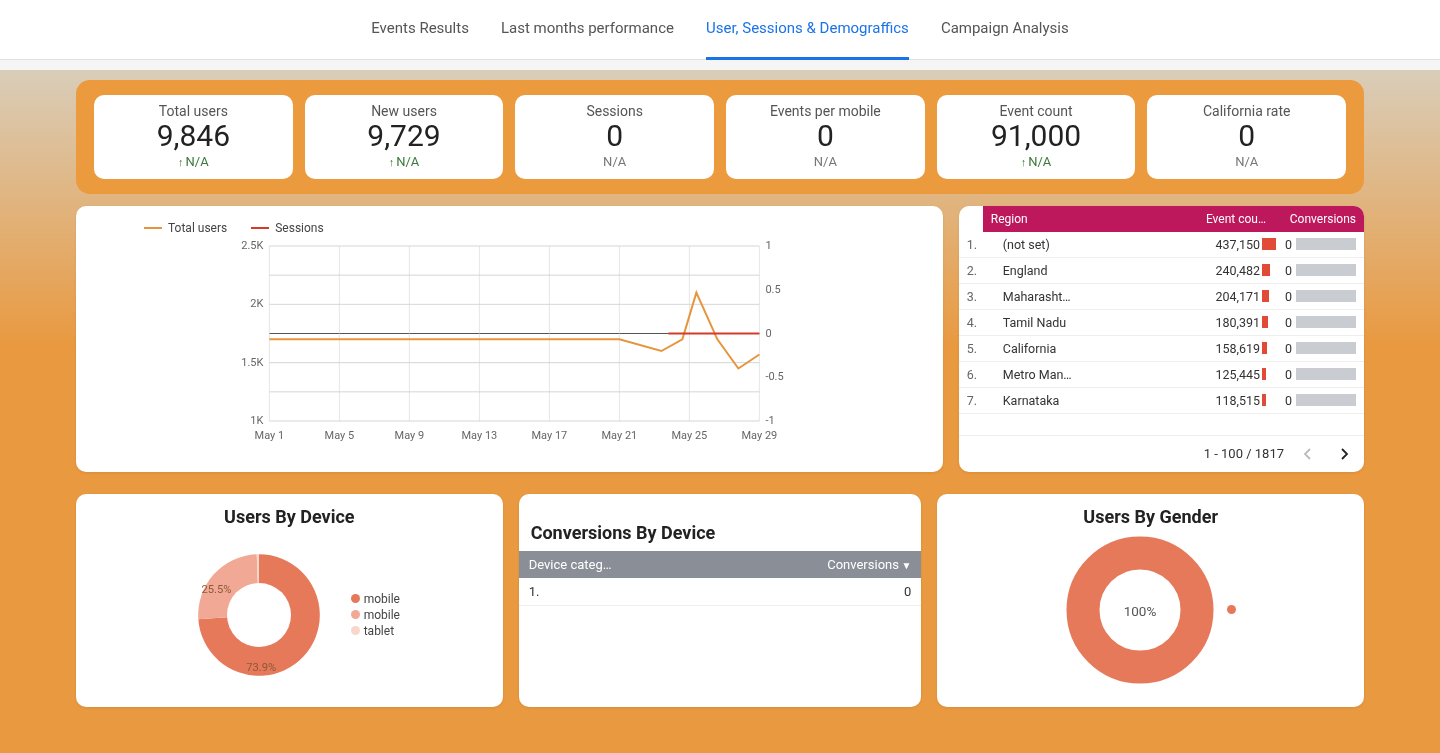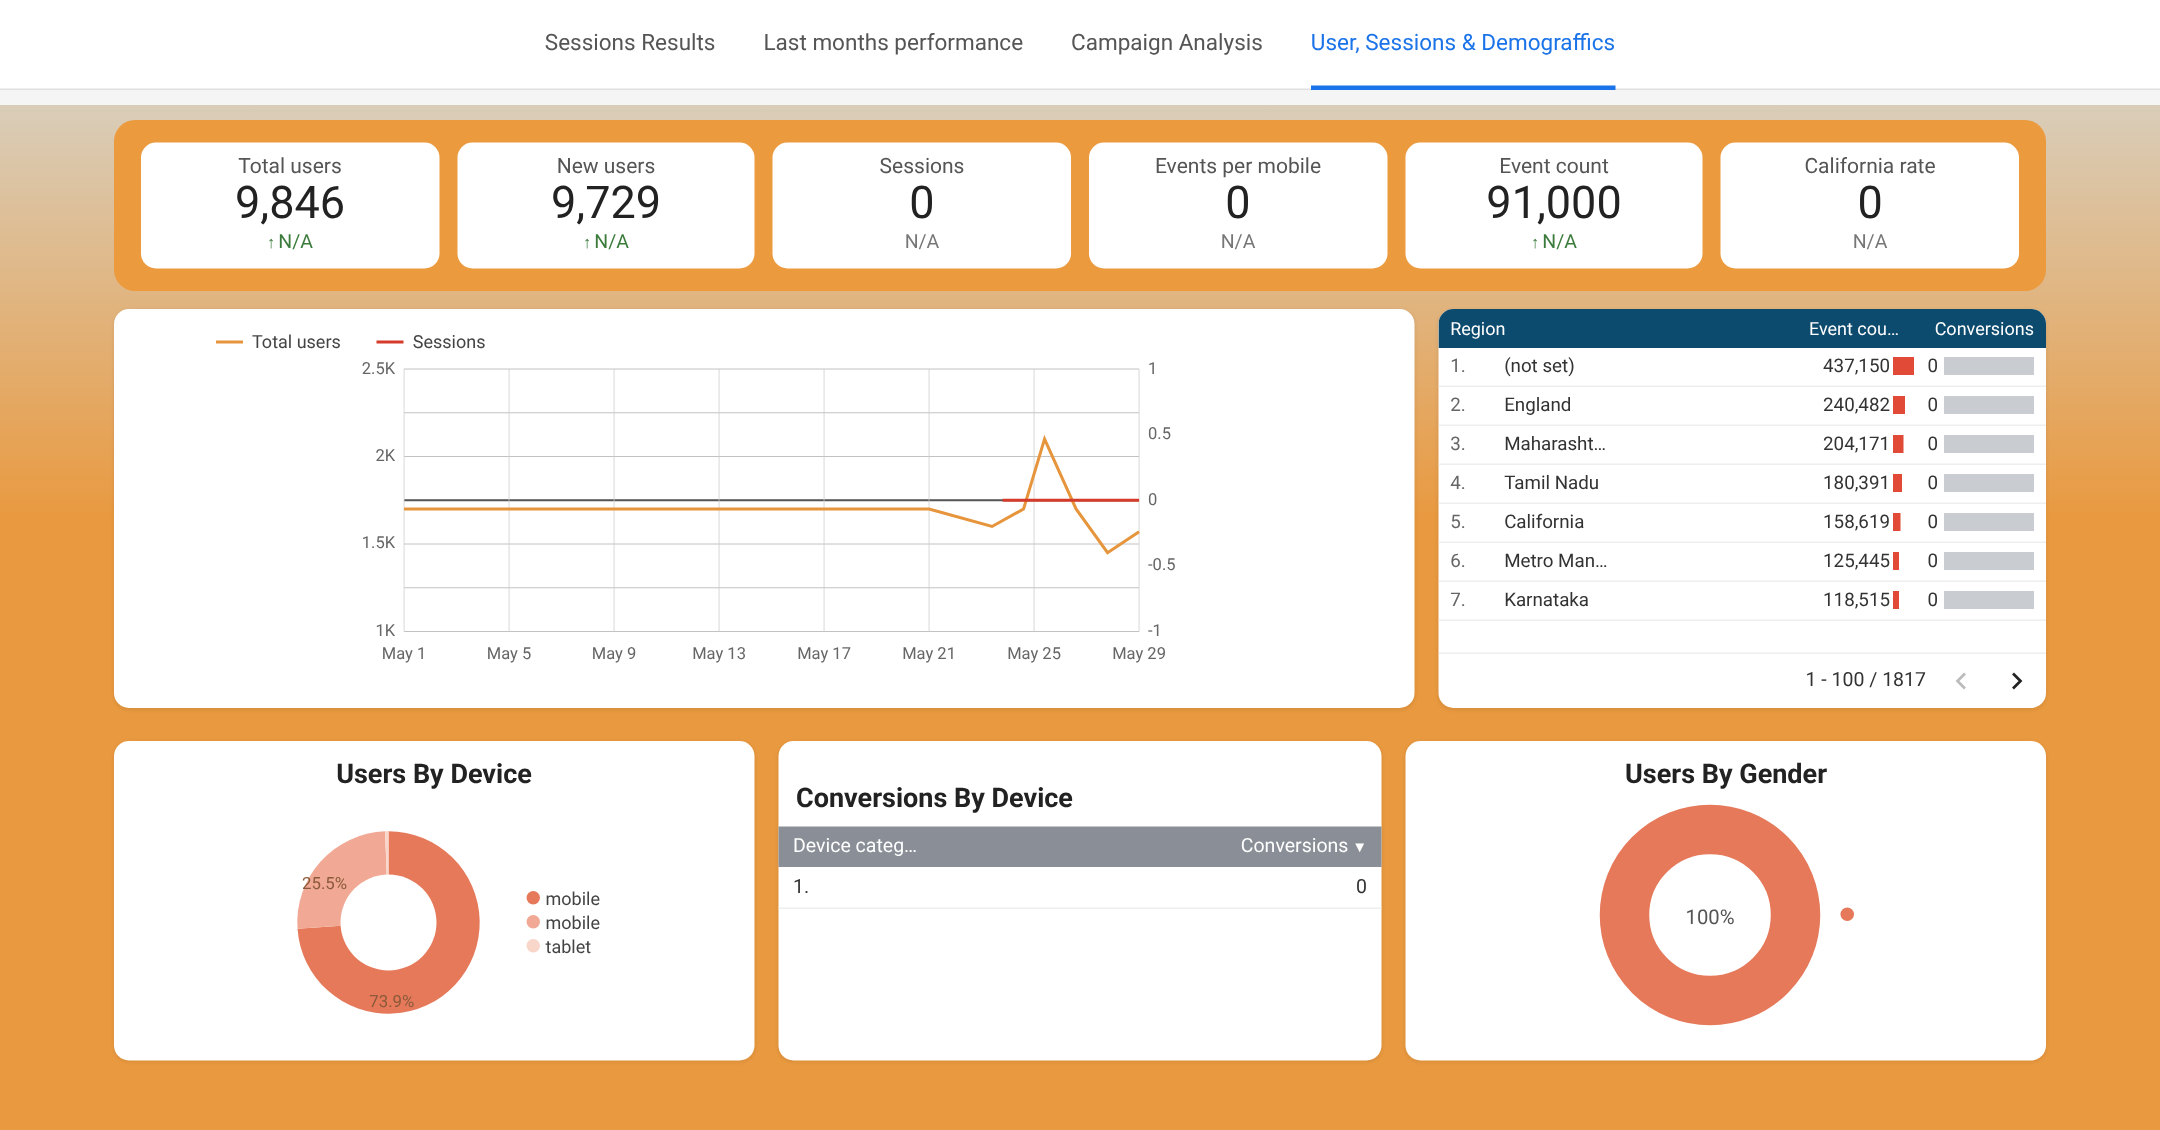--- a/index.html
+++ b/index.html
@@ -20,21 +20,21 @@
   .map-card { flex: 1; padding: 10px; text-align: center; }
   .table-card { flex: 1; padding: 0; overflow: hidden; display: flex; flex-direction: column; }
   .donut-row .card { flex: 1; padding: 12px; }
   .card-title { font-size: 18px; font-weight: 700; color: #222; text-align: center; margin-bottom: 8px; }
   .legend { display: flex; gap: 24px; font-size: 12px; color: #444; margin-left: 50px; margin-bottom: 6px; }
   .legend span { display: inline-flex; align-items: center; gap: 6px; }
   .swatch { width: 18px; height: 2px; display: inline-block; }
   .swatch.o { background: #e6953c; }
   .swatch.r { background: #d43b2a; }
   .axis-label { font-size: 11px; fill: #666; }
-  .tbl-head { background: #0c4a6e; color: #fff; font-size: 12px; display: flex; padding: 6px 8px; }
+  .tbl-head { background: #be185d; color: #fff; font-size: 12px; display: flex; padding: 6px 8px; margin-left: 24px; }
   .tbl-head .c1 { flex: 1.7; }
   .tbl-head .c2 { width: 70px; text-align: right; }
   .tbl-head .c3 { width: 90px; text-align: right; }
   .tbl-body { flex: 1; }
   .trow { display: flex; align-items: center; font-size: 12.5px; padding: 5px 8px; border-bottom: 1px solid #eee; }
   .trow .idx { width: 16px; color: #666; }
   .trow .region { flex: 1; white-space: nowrap; overflow: hidden; text-overflow: ellipsis; padding: 0 4px; margin-left: 16px; }
   .trow .ev { width: 48px; text-align: right; }
   .trow .evbar { width: 14px; margin-left: 2px; }
   .trow .evbar i { display: block; height: 12px; background: #e04a36; }
@@ -53,24 +53,24 @@
   .ctable-row { display: flex; font-size: 13px; padding: 6px 10px; border-bottom: 1px solid #eee; }
   .ctable-row .ccol1 { flex: 1; }
   .ctable-row .ccol2 { width: 100px; text-align: right; }
   .up-arrow::before { content: "↑"; font-size: 11px; margin-right: 2px; color: #3a7a3a; }
   .sort::after { content: " ▼"; font-size: 10px; }
 </style>
 </head>
 <body>
 
 <div class="tabs" id="tab-bar">
-    <div class="tab">Sessions Results</div>
+    <div class="tab">Events Results</div>
     <div class="tab">Last months performance</div>
+    <div class="tab active">User, Sessions &amp; Demograffics</div>
     <div class="tab">Campaign Analysis</div>
-    <div class="tab active">User, Sessions &amp; Demograffics</div>
   </div>
 
 <div class="canvas">
   <div class="orange-band" id="kpi-band">
       <div class="kpi">
         <div class="kpi-label">Total users</div>
   <div class="kpi-value">9,846</div>
   <div class="kpi-delta  up-arrow">N/A</div>
       </div>
       <div class="kpi">

